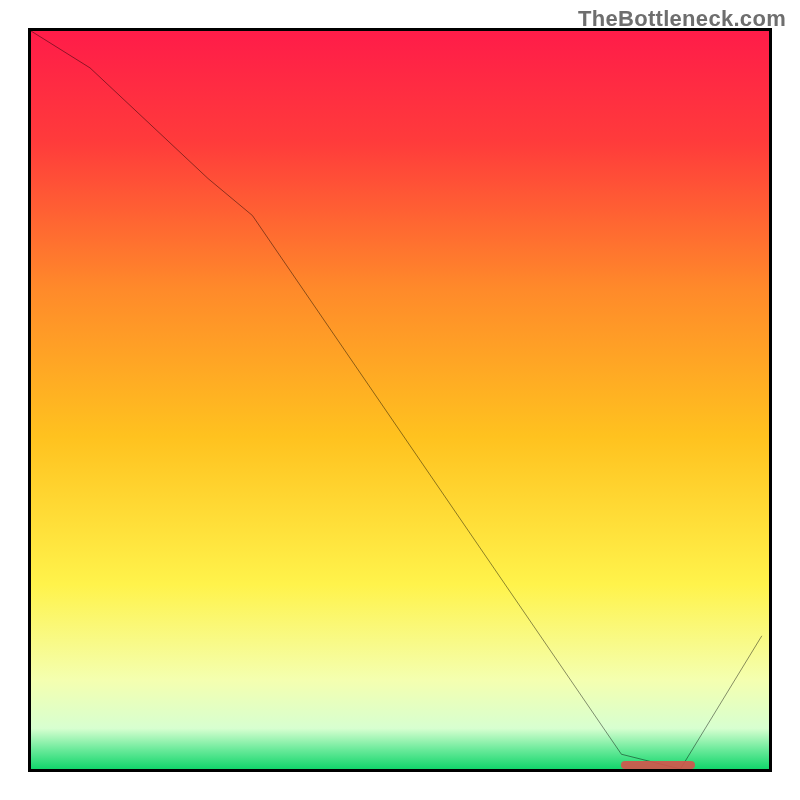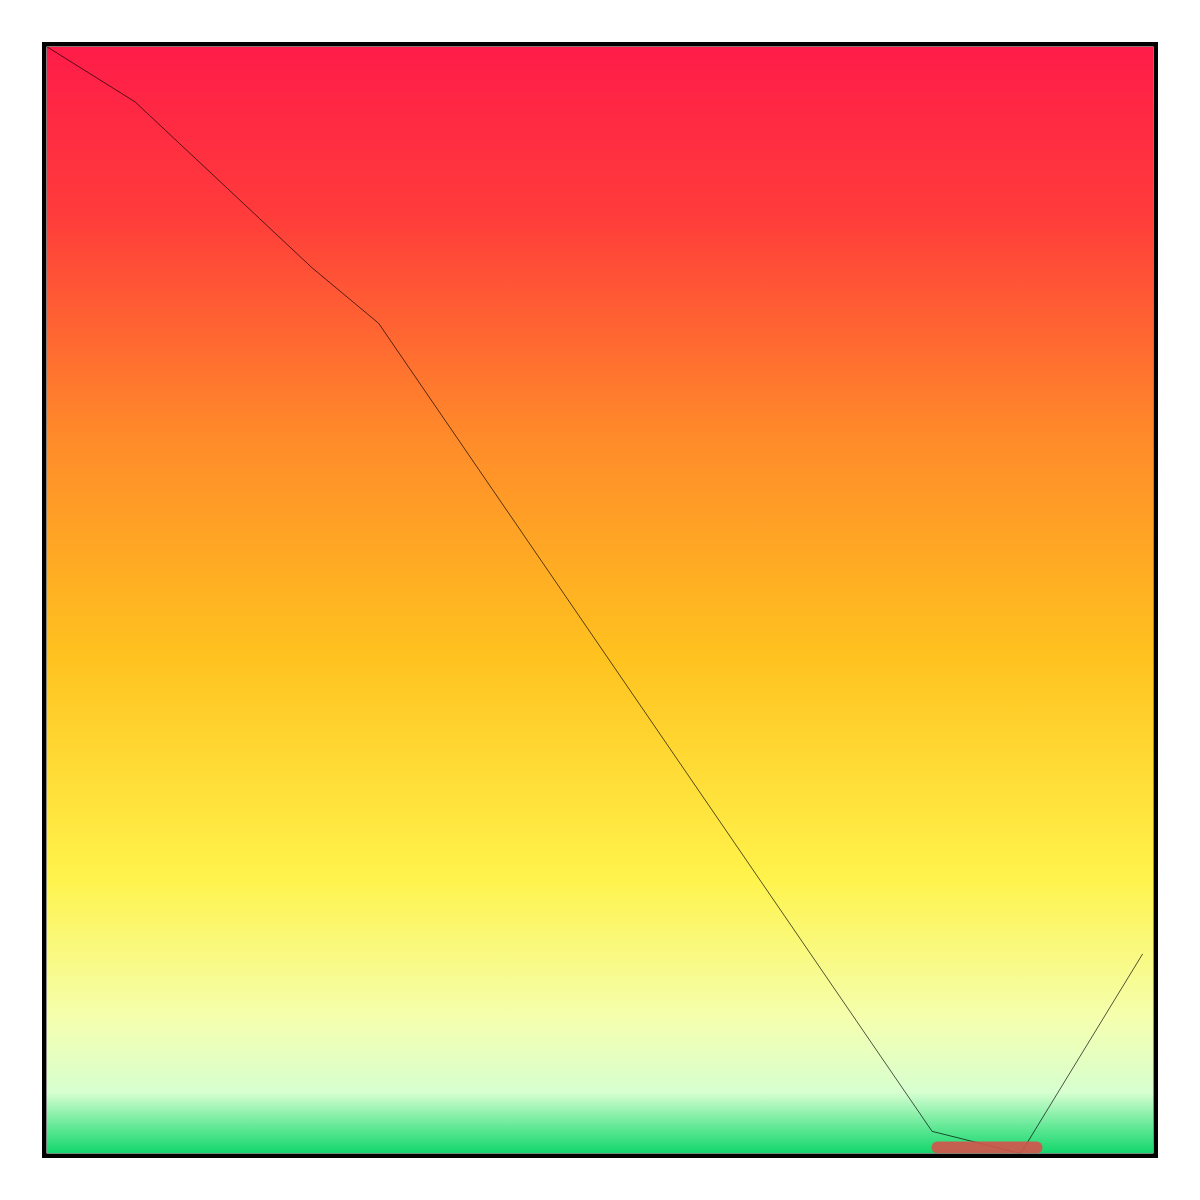--- a/index.html
+++ b/index.html
@@ -49,20 +49,21 @@
     height: 8px;
     border-radius: 4px;
     background: #d6524b;
     opacity: 0.9;
   }
 </style>
 </head>
 <body>
 
 <div class="stage">
+  <div class="watermark">TheBottleneck.com</div>
 
   <div class="plot">
     <svg class="gradient" viewBox="0 0 100 100" preserveAspectRatio="none">
       <defs>
         <linearGradient id="bg" x1="0" y1="0" x2="0" y2="1">
             <stop offset="0%" stop-color="#ff1c49"></stop>
             <stop offset="15%" stop-color="#ff3b3b"></stop>
             <stop offset="35%" stop-color="#ff8a2a"></stop>
             <stop offset="55.00000000000001%" stop-color="#ffc21f"></stop>
             <stop offset="75%" stop-color="#fff34b"></stop>

